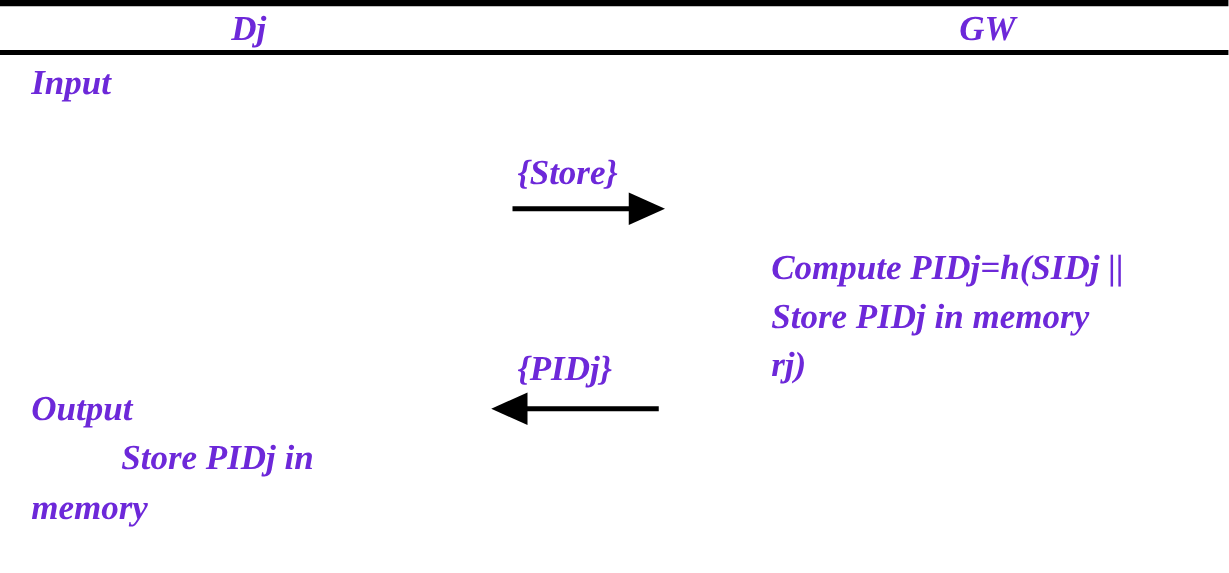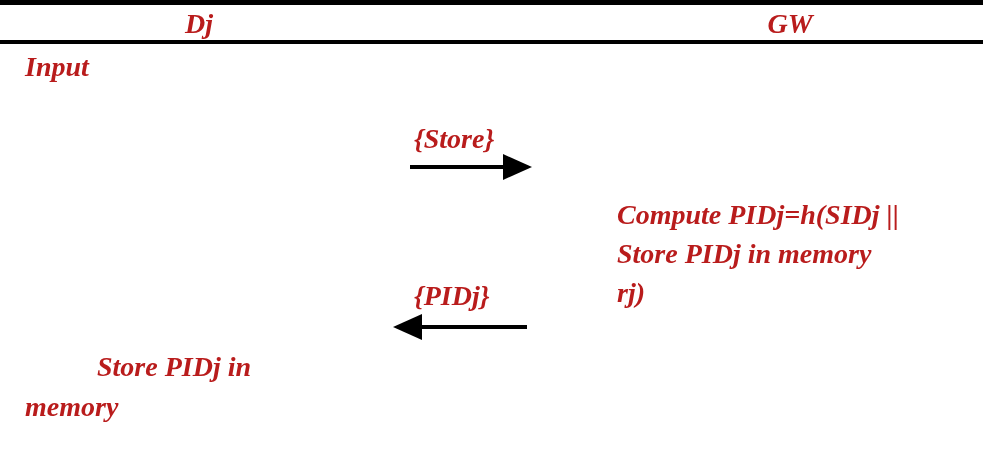--- a/index.html
+++ b/index.html
@@ -6,21 +6,21 @@
   html, body {
     background: #ffffff;
     font-family: "Liberation Serif", "DejaVu Serif", serif;
   }
   .figure {
     position: relative;
     width: 983px;
     height: 436px;
     background: #ffffff;
     overflow: hidden;
-    color: #b91c1c;
+    color: #6d28d9;
     font-style: italic;
     font-weight: bold;
     font-size: 28px;
     line-height: 1.2;
   }
   .rule {
     position: absolute;
     left: 0;
     width: 983px;
     background: #000000;
@@ -109,20 +109,21 @@
     <div>rj)</div>
   </div>
 
   <div class="abs msg-label-2">{PIDj}</div>
 
   <div class="arrow arrow-left">
     <div class="head-left"></div>
     <div class="shaft"></div>
   </div>
 
+  <div class="abs txt-output">Output</div>
 
   <div class="abs txt-store-1">Store PIDj in</div>
 
   <div class="abs txt-store-2">memory</div>
 
   <div class="rule bottom"></div>
 
 </div>
 
 </body></html>

